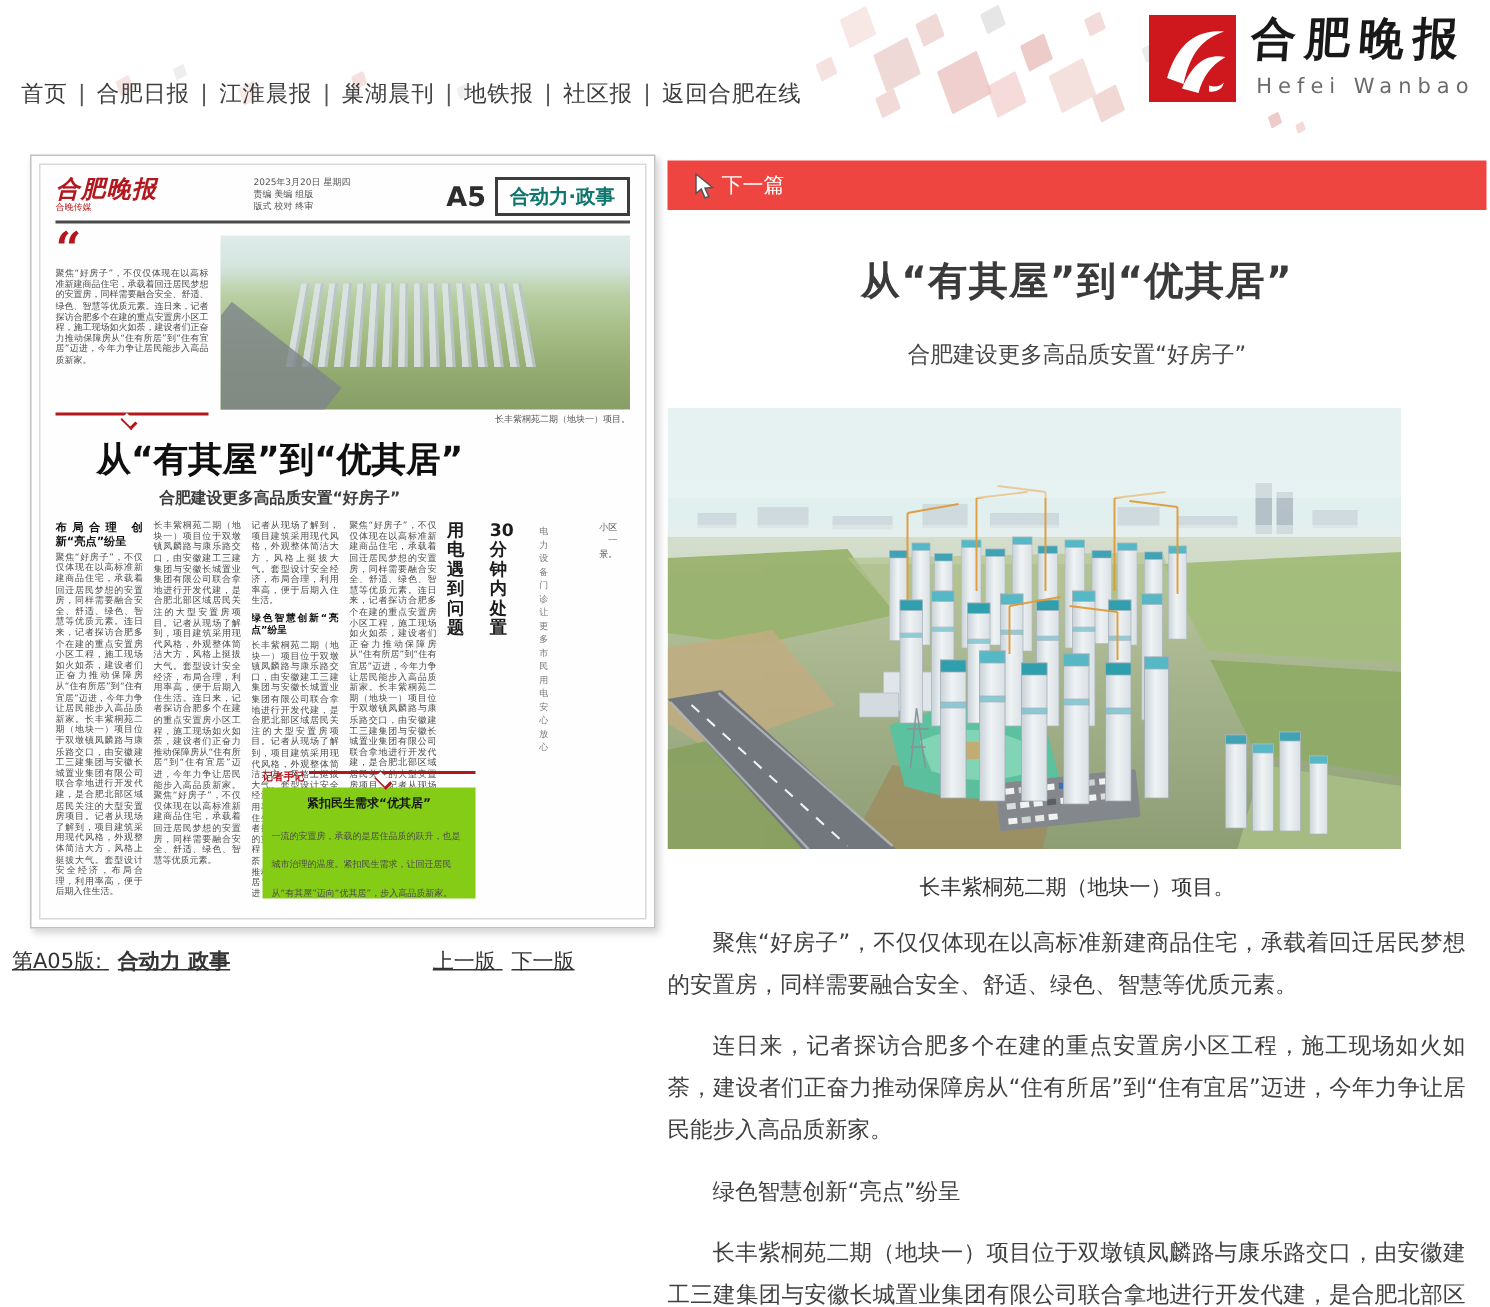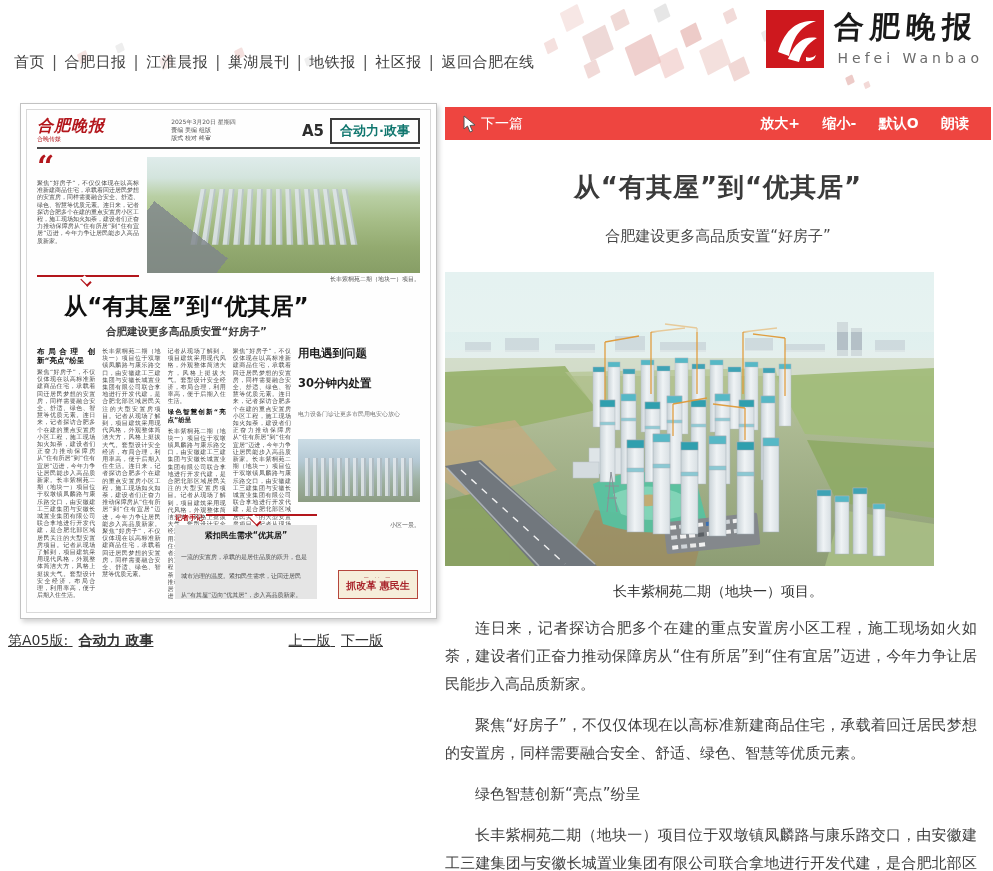--- a/index.html
+++ b/index.html
@@ -21,21 +21,21 @@
   
   .thumb{position:absolute;left:20px;top:103px;width:417px;height:516px;border:1px solid #c2c2c2;
          background:#fff;padding:5px;box-shadow:2px 3px 5px rgba(0,0,0,.18);box-sizing:border-box;cursor:pointer;}
   .page{border:1px solid #d9d9d9;height:100%;box-sizing:border-box;padding:8px 10px;overflow:hidden;background:#fefefe;}
   .p-head{display:flex;justify-content:space-between;align-items:flex-start;border-bottom:2px solid #4a4a4a;padding-bottom:3px;}
   .p-mast{line-height:1;}
   .p-mast .cn{font-family:"DejaVu Serif","Liberation Serif",serif;font-weight:bold;font-style:italic;font-size:16px;color:#b3161c;letter-spacing:1px;}
   .p-mast .sub{font-size:6px;color:#b3161c;margin-top:2px;}
   .p-date{font-size:6px;line-height:8px;color:#555;}
   .p-sec{display:flex;align-items:stretch;}
-  .p-sec .a5{font-weight:bold;font-size:15px;color:#2d2d2d;margin-right:6px;align-self:center;}
+  .p-sec .a5{font-weight:bold;font-size:18px;color:#2d2d2d;margin-right:6px;align-self:center;}
   .p-sec .box{border:2px solid #3c3c3c;font-weight:bold;font-size:13px;color:#0f766e;padding:2px 8px;}
   .p-toprow{display:flex;gap:8px;margin-top:8px;}
   .p-lead{width:102px;flex:0 0 auto;position:relative;}
   .p-quote{font-family:"DejaVu Serif","Liberation Serif",serif;font-size:30px;line-height:20px;color:#b3161c;font-weight:bold;}
   .micro{font-size:6px;line-height:7.2px;color:#4a4a4a;text-align:justify;word-break:break-all;}
   .p-lead .micro{height:92px;overflow:hidden;display:block;margin-top:2px;}
   .p-lead .rule{margin-top:4px;border-top:2px solid #b3161c;position:relative;}
   .p-lead .rule:after{content:"";position:absolute;left:44px;top:-1px;width:8px;height:8px;background:#fff;
        border-right:2px solid #b3161c;border-bottom:2px solid #b3161c;transform:rotate(45deg) scaleY(.6);}
   .p-photo{flex:1;}
@@ -47,41 +47,41 @@
       opacity:.9;transform:perspective(60px) rotateX(8deg);}
   .p-photo .img:after{content:"";position:absolute;left:-8%;bottom:-12%;width:34%;height:55%;
       background:#7e858b;transform:rotate(38deg);opacity:.8;}
   .p-cap{font-size:6px;color:#555;text-align:right;margin-top:2px;}
   .t-headline{margin:7px 90px 0 6px;text-align:center;font-size:23px;font-weight:bold;color:#0f0f0f;letter-spacing:0;white-space:nowrap;}
   .t-subhead{margin:3px 90px 0 6px;text-align:center;font-size:10.5px;font-weight:bold;color:#3c3c3c;}
   .p-cols{display:flex;gap:7px;margin-top:8px;height:252px;position:relative;}
   .tcol{flex:1;overflow:hidden;}
   .col-lead-head{font-size:7.5px;line-height:9px;font-weight:bold;color:#101010;display:block;margin-bottom:3px;}
   .mini-head{font-size:6.5px;line-height:8px;font-weight:bold;color:#101010;margin:3px 0;}
-  .side{flex:0 0 122px;display:flex;flex-direction:column;overflow:hidden;gap:17px;}
+  .side{flex:0 0 122px;display:flex;flex-direction:row;overflow:hidden;gap:17px;}
   .side-head{font-size:11.5px;line-height:13px;font-weight:bold;color:#1c1c1c;}
   .side-sub{font-size:6px;color:#777;margin:3px 0;}
   .side-img{height:72px;background:
       linear-gradient(180deg,#ccdde6 0%,#b5c9d4 35%,#9fb2a4 65%,#8c9c82 100%);
       position:relative;overflow:hidden;margin-bottom:2px;}
   .side-img:before{content:"";position:absolute;inset:30% 6% 10% 6%;
       background:repeating-linear-gradient(90deg,#e3e8ec 0 3px,#aeb9c0 3px 5px,transparent 5px 8px);opacity:.85;}
   .side-cap{font-size:6px;color:#555;text-align:right;margin-bottom:2px;}
   .side .micro{flex:1;overflow:hidden;}
   .stamp{margin:4px 2px 0 auto;width:80px;height:32px;background:#f6eeda;border:1px solid #b5463c;
       color:#a8232a;text-align:center;box-sizing:border-box;padding-top:3px;}
   .stamp .dash{font-size:5px;line-height:6px;letter-spacing:2px;}
   .stamp .txt{font-family:"DejaVu Serif","Liberation Serif",serif;font-weight:bold;font-size:10px;line-height:12px;}
   .notes{position:absolute;left:138px;bottom:0;width:142px;}
   .notes-labelrow{display:flex;align-items:center;margin-bottom:2px;}
   .notes-label{font-size:7px;font-weight:bold;color:#b3161c;margin-right:3px;white-space:nowrap;}
   .notes-line{flex:1;border-top:2px solid #b3161c;position:relative;height:6px;}
   .notes-line:after{content:"";position:absolute;left:40%;top:-1px;width:9px;height:9px;background:#fff;
       border-right:2px solid #b3161c;border-bottom:2px solid #b3161c;transform:rotate(45deg) scaleY(.55);}
-  .notes-box{background:#e5e5e5;padding:5px 6px 4px;height:74px;overflow:hidden;box-sizing:border-box;}
+  .notes-box{background:#84cc16;padding:5px 6px 4px;height:74px;overflow:hidden;box-sizing:border-box;}
   .notes-title{font-size:8px;font-weight:bold;color:#151515;text-align:center;margin-bottom:3px;white-space:nowrap;}
   .thumb-footer{position:absolute;left:8px;top:632px;width:417px;display:flex;justify-content:space-between;
       font-size:14px;color:#333;text-decoration:underline;}
   .thumb-footer .ed-name{font-weight:bold;margin-left:6px;}
   .thumb-footer .pn{margin-right:42px;}
   .thumb-footer .pn a{color:#333;text-decoration:none;cursor:pointer;margin-left:6px;}
   
   .article{position:absolute;left:445px;top:107px;width:546px;}
   .toolbar{height:33px;background:#ee4540;color:#fff;display:flex;align-items:center;
       justify-content:space-between;padding:0 22px;font-size:14px;position:relative;gap:15px;}
@@ -232,26 +232,20 @@
 </div>
 
 <div class="article">
   <div class="toolbar">
     <span class="cursor-ico">
       <svg width="13" height="18" viewBox="0 0 13 18">
         <path d="M1 1 L1 14 L4.5 11 L7 17 L9.5 16 L7 10.5 L12 10 Z" fill="#fff" stroke="#555" stroke-width="1"></path>
       </svg>
     </span>
     <span class="left">下一篇</span>
-    <span class="right">
-      <span>放大+</span>
-      <span>缩小-</span>
-      <span>默认O</span>
-      <span>朗读</span>
-    </span>
   </div>
 
   <h1 class="a-title" style="font-family:inherit;">从“有其屋”到“优其居”</h1>
   <div class="a-sub">合肥建设更多高品质安置“好房子”</div>
 
   <div class="a-photo">
     <svg width="489" height="294" viewBox="0 0 489 294">
       <defs>
         <linearGradient id="sky" x1="0" y1="0" x2="0" y2="1">
           <stop offset="0" stop-color="#dcefef"></stop>
@@ -437,19 +431,19 @@
 
       <path d="M166 200 L162 240 M166 200 L172 240 M160 214 L174 214 M162 226 L172 226" stroke="#8b9096" stroke-width="1" fill="none"></path>
 
       <rect width="489" height="60" fill="#eef6f4" opacity=".5"></rect>
     </svg>
   </div>
 
   <div class="a-cap">长丰紫桐苑二期（地块一）项目。</div>
 
   <div class="a-body">
+    <p>聚焦“好房子”，不仅仅体现在以高标准新建商品住宅，承载着回迁居民梦想的安置房，同样需要融合安全、舒适、绿色、智慧等优质元素。</p>
     <p>连日来，记者探访合肥多个在建的重点安置房小区工程，施工现场如火如荼，建设者们正奋力推动保障房从“住有所居”到“住有宜居”迈进，今年力争让居民能步入高品质新家。</p>
-    <p>聚焦“好房子”，不仅仅体现在以高标准新建商品住宅，承载着回迁居民梦想的安置房，同样需要融合安全、舒适、绿色、智慧等优质元素。</p>
     <p>绿色智慧创新“亮点”纷呈</p>
     <p>长丰紫桐苑二期（地块一）项目位于双墩镇凤麟路与康乐路交口，由安徽建工三建集团与安徽长城置业集团有限公司联合拿地进行开发代建，是合肥北部区域居民关注的大型安置房项目。</p>
 
   </div>
 </div>
 
 </body></html>

